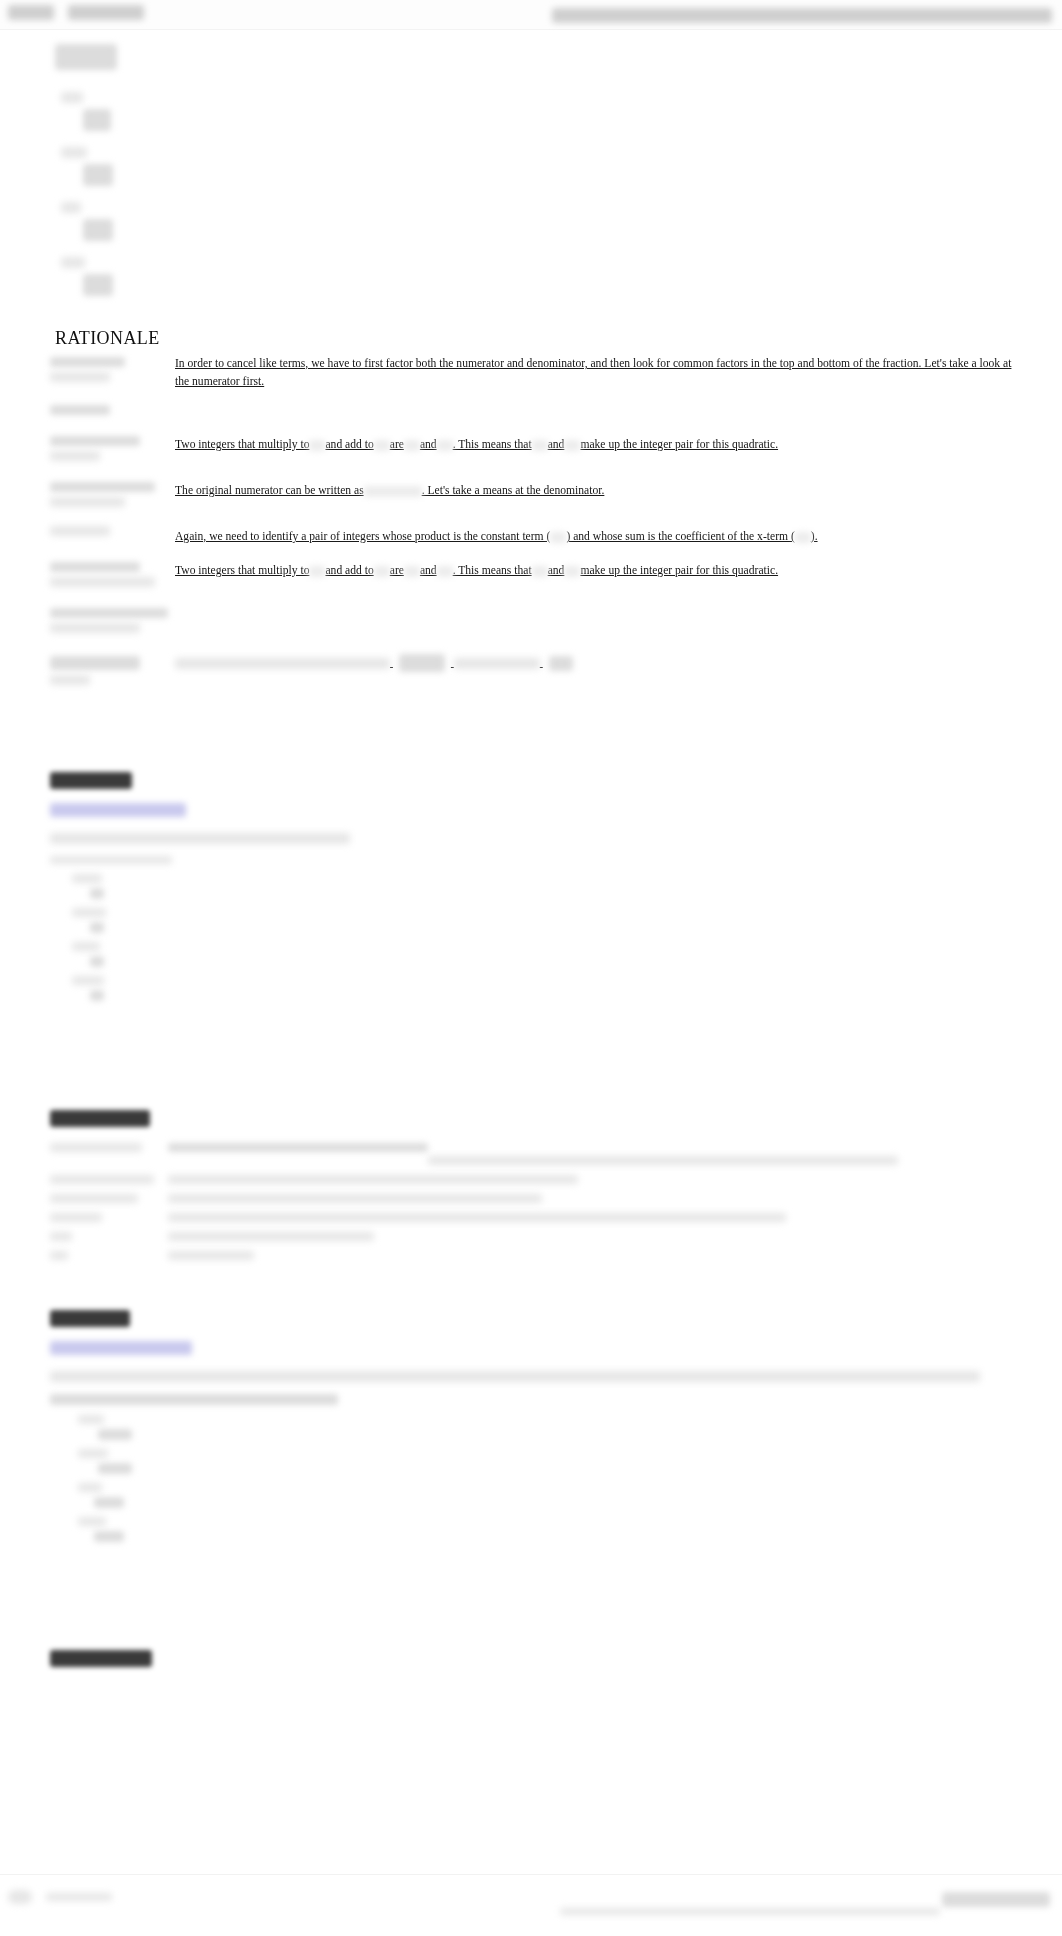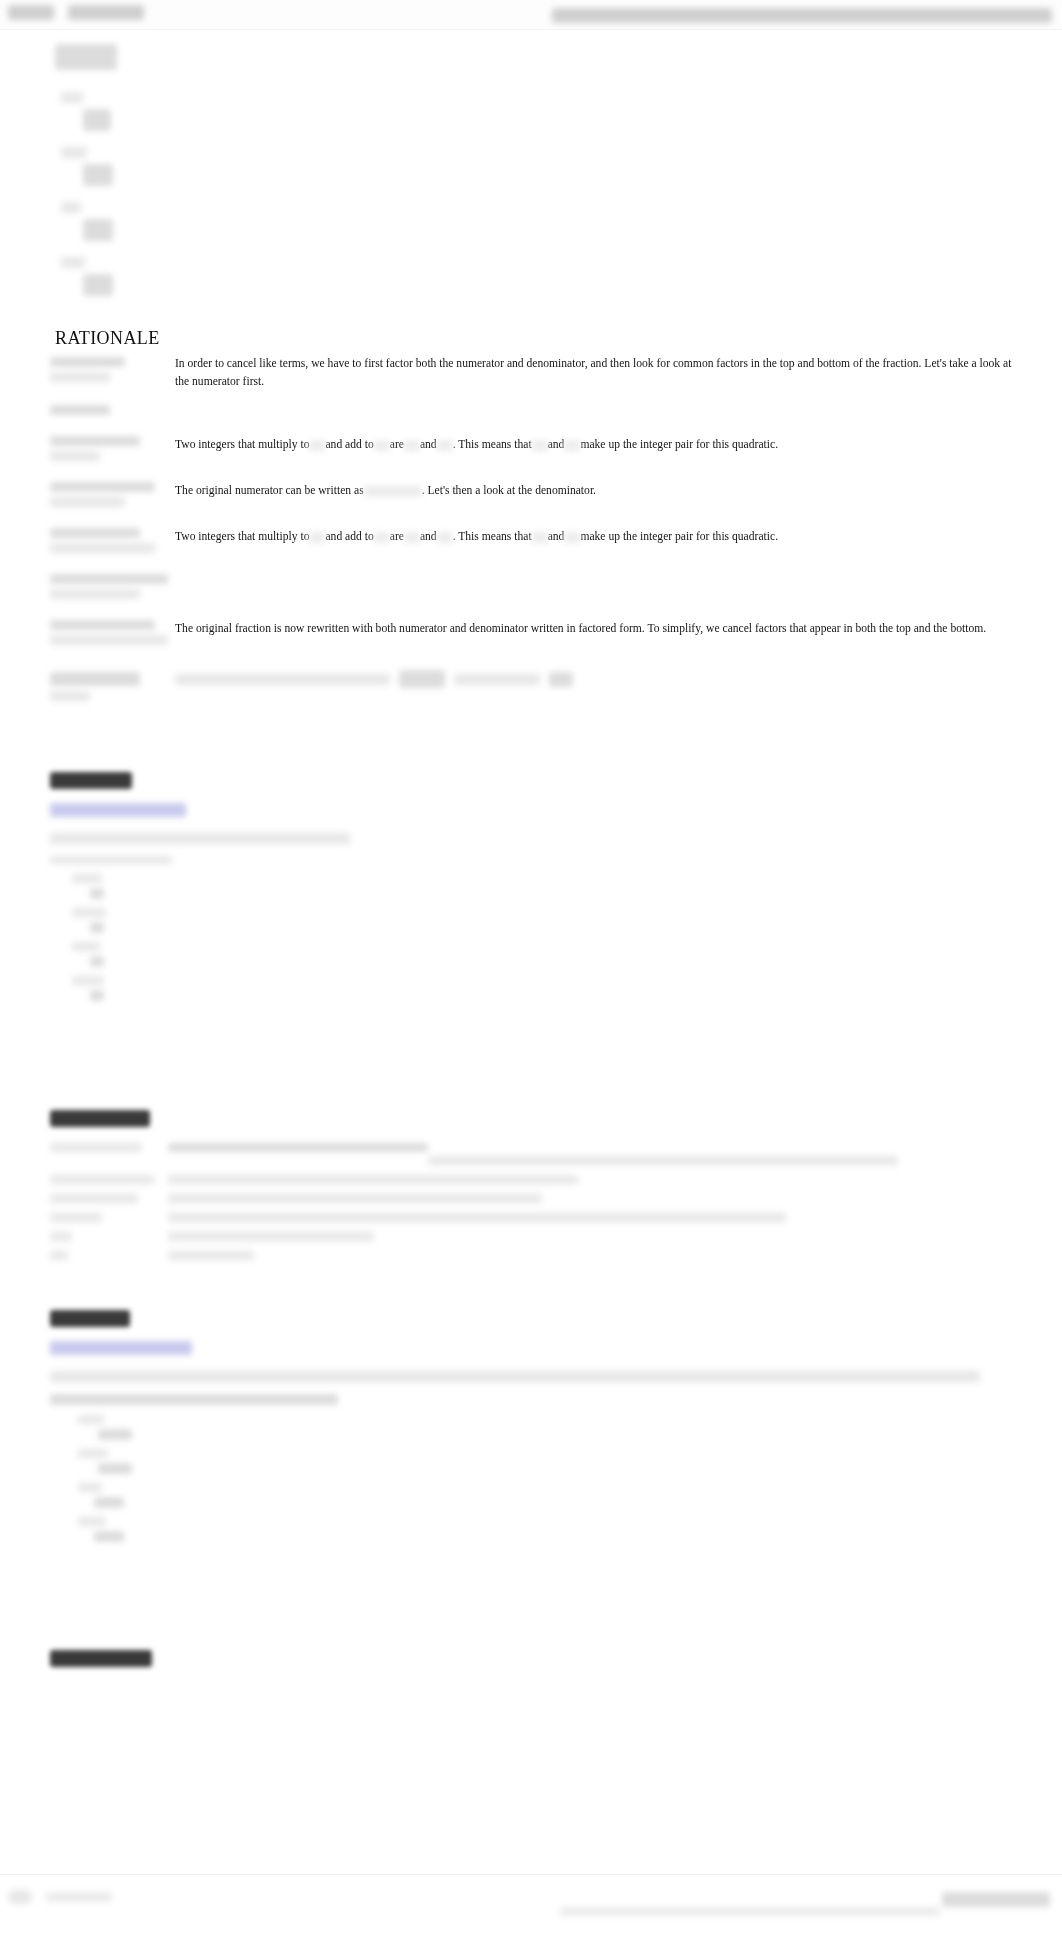--- a/index.html
+++ b/index.html
@@ -47,21 +47,21 @@
   .choice-letter { display: block; height: 11px; margin-left: 6px; }
   .choice-formula { display: block; margin: 6px 0 0 28px; height: 22px; }
 
   
   #rationale-title {
     position: absolute; left: 55px; top: 328px;
     font-size: 18px; letter-spacing: 0.4px; color: #111;
     font-family: "Liberation Serif", serif;
   }
 
-  #rationale-body { position: absolute; left: 50px; top: 355px; width: 965px; }
+  #rationale-body { position: absolute; left: 50px; top: 355px; width: 965px; text-decoration: underline; }
   .rat-row { display: flex; align-items: flex-start; margin-bottom: 10px; }
   .rat-left { width: 125px; flex: 0 0 125px; padding-top: 2px; }
   .rat-left .ln { display: block; margin-bottom: 5px; height: 10px; }
   .rat-right { flex: 1; font-size: 11.6px; line-height: 1.55; color: #141414; }
   .rat-right .gap { display: inline-block; width: 16px; height: 11px; background: #ececec;
                     filter: blur(3px); vertical-align: middle; border-radius: 2px; }
   .rat-right .gapx { width: 58px; }
 
   
   .lw-60 { width: 60px; } .lw-75 { width: 75px; } .lw-90 { width: 90px; }
@@ -154,46 +154,45 @@
       <span class="rd faint ln lw-50"></span>
     </div>
     <div class="rat-right"><span>Two integers that multiply to</span><span class="gap"></span><span>and add to</span><span class="gap"></span><span>are</span><span class="gap"></span><span>and</span><span class="gap"></span><span>. This means that</span><span class="gap"></span><span>and</span><span class="gap"></span><span>make up the integer pair for this quadratic.</span></div>
   </div>
 
   <div class="rat-row" style="margin-bottom:16px">
     <div class="rat-left">
       <span class="rd soft ln lw-105" style="margin-top:-2px"></span>
       <span class="rd faint ln lw-75"></span>
     </div>
-    <div class="rat-right"><span>The original numerator can be written as</span><span class="gap gapx"></span><span>. Let's then a look at the denominator.</span></div>
-  </div>
-
+    <div class="rat-right"><span>The original numerator can be written as</span><span class="gap gapx"></span><span>. Let's take a means at the denominator.</span></div>
+  </div>
+
+  <div class="rat-row" style="margin-bottom:16px">
+    <div class="rat-left">
+      <span class="rd faint ln lw-60" style="margin-top:-4px"></span>
+    </div>
+    <div class="rat-right"><span>Again, we need to identify a pair of integers whose product is the constant term (</span><span class="gap"></span><span>) and whose sum is the coefficient of the x-term (</span><span class="gap"></span><span>).</span></div>
+  </div>
 
   <div class="rat-row" style="margin-bottom:16px">
     <div class="rat-left">
       <span class="rd soft ln lw-90" style="margin-top:-2px"></span>
       <span class="rd faint ln lw-105"></span>
     </div>
     <div class="rat-right"><span>Two integers that multiply to</span><span class="gap"></span><span>and add to</span><span class="gap"></span><span>are</span><span class="gap"></span><span>and</span><span class="gap"></span><span>. This means that</span><span class="gap"></span><span>and</span><span class="gap"></span><span>make up the integer pair for this quadratic.</span></div>
   </div>
 
   <div class="rat-row" style="margin-bottom:16px">
     <div class="rat-left">
       <span class="rd soft ln lw-118" style="margin-top:-2px"></span>
       <span class="rd faint ln lw-90"></span>
     </div>
   </div>
 
-  <div class="rat-row" style="margin-bottom:20px">
-    <div class="rat-left">
-      <span class="rd soft ln lw-105" style="margin-top:-2px"></span>
-      <span class="rd faint ln lw-118"></span>
-    </div>
-    <div class="rat-right">The original fraction is now rewritten with both numerator and denominator written in factored form. To simplify, we cancel factors that appear in both the top and the bottom.</div>
-  </div>
 
   <div class="rat-row" style="margin-bottom:8px">
     <div class="rat-left">
       <span class="rd soft ln lw-90" style="height:14px"></span>
       <span class="rd faint ln lw-40"></span>
     </div>
     <div class="rat-right">
       <span class="rd faint" style="width:215px;height:11px"></span>
       <span class="rd soft" style="width:46px;height:18px;margin:0 6px"></span>
       <span class="rd faint" style="width:86px;height:11px"></span>

